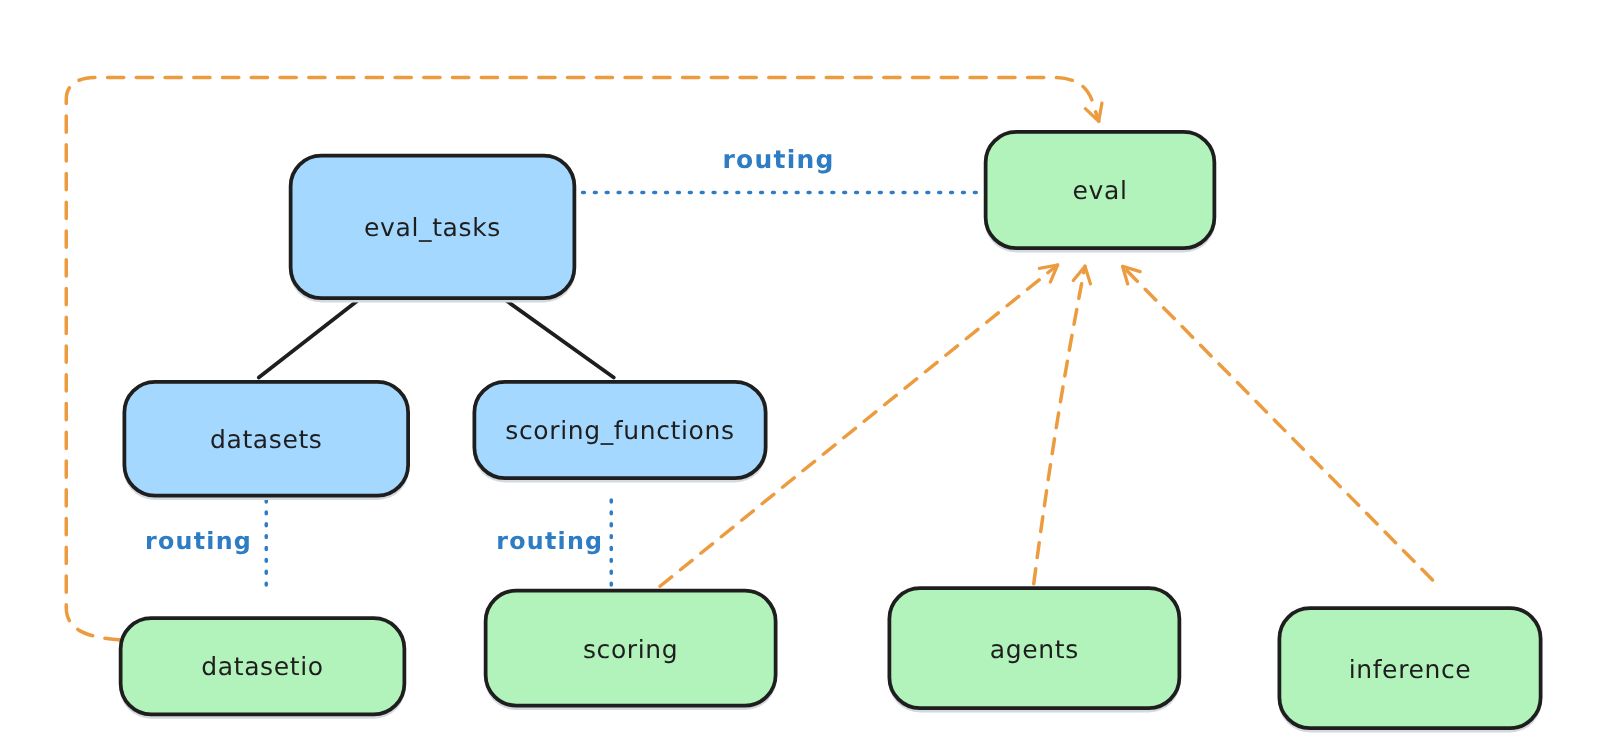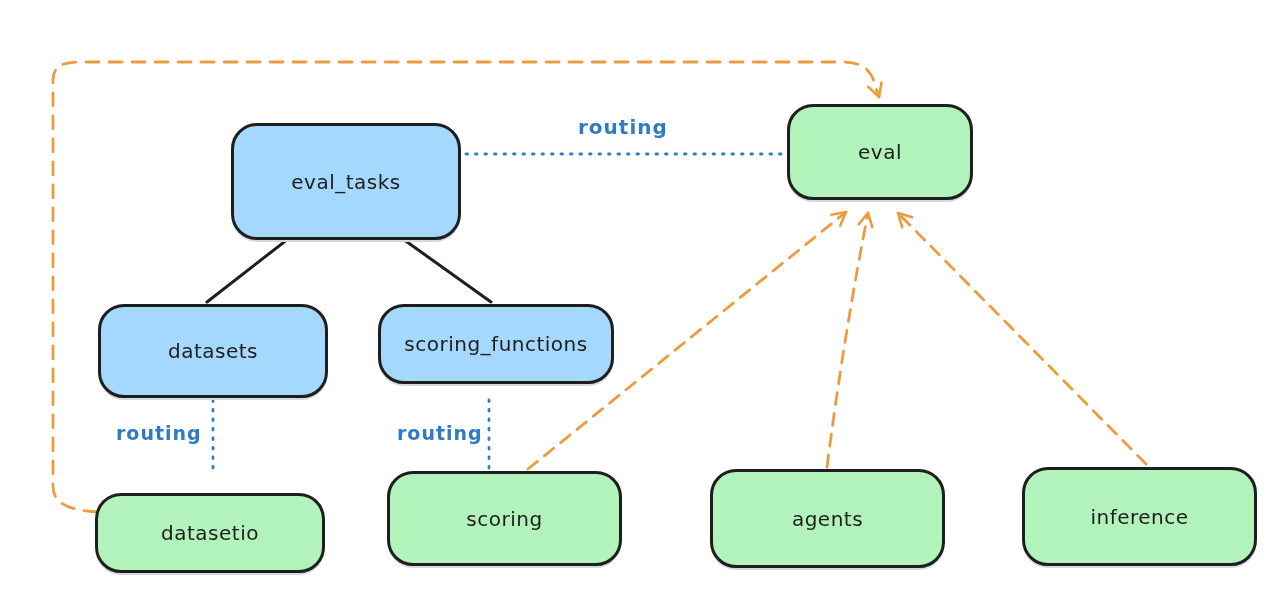--- a/index.html
+++ b/index.html
@@ -94,21 +94,21 @@
   </div>
 
   <div class="node green" style="left:387px; top:471px; width:235px; height:95px;">
     <span>scoring</span>
   </div>
 
   <div class="node green" style="left:710px; top:469px; width:235px; height:99px;">
     <span>agents</span>
   </div>
 
-  <div class="node green" style="left:1022px; top:467px; width:235px; height:99px;">
+  <div class="node green" style="left:1022px; top:485px; width:212px; height:99px;">
     <span>inference</span>
   </div>
 
   <div class="edge-label" style="left:578px; top:115px; font-size:20px;">routing</div>
   <div class="edge-label" style="left:116px; top:422px;">routing</div>
   <div class="edge-label" style="left:397px; top:422px;">routing</div>
 
 </div>
 
 </body></html>

